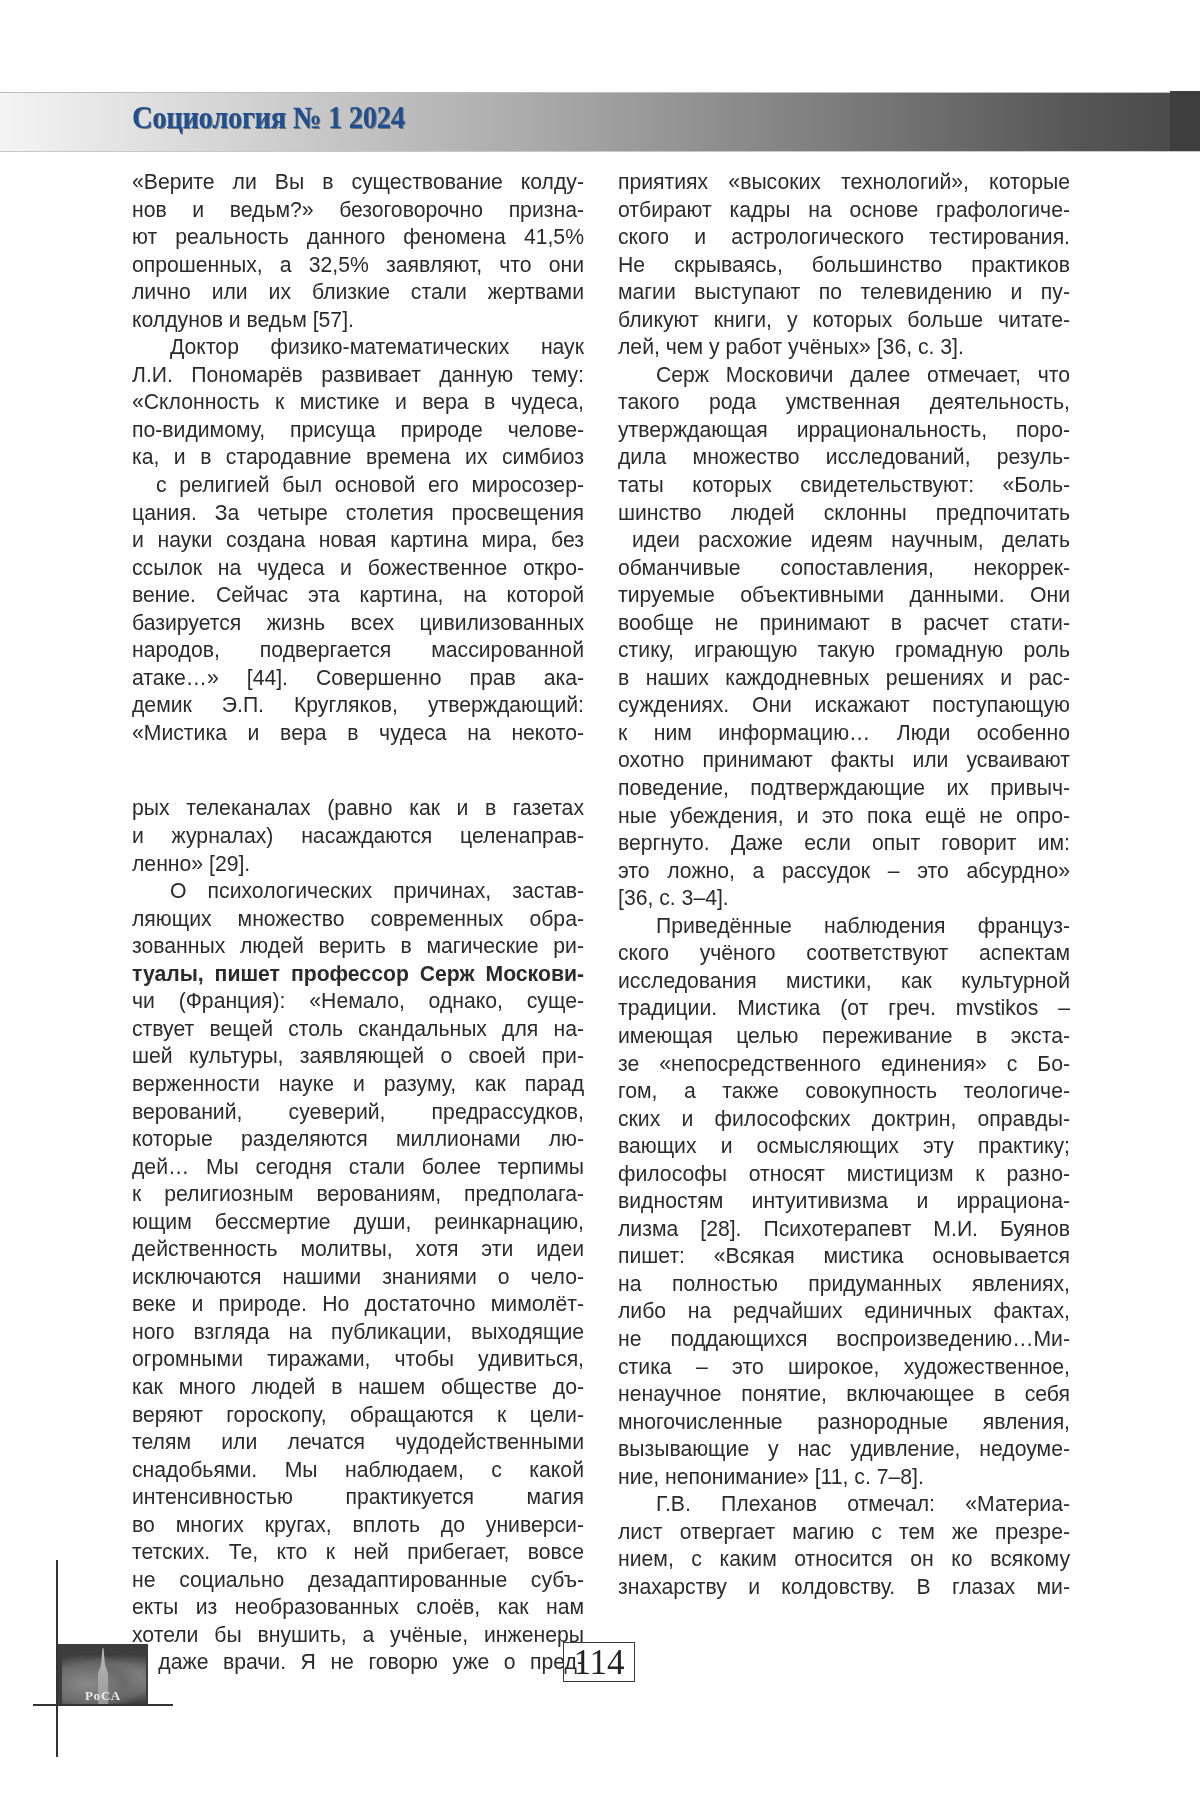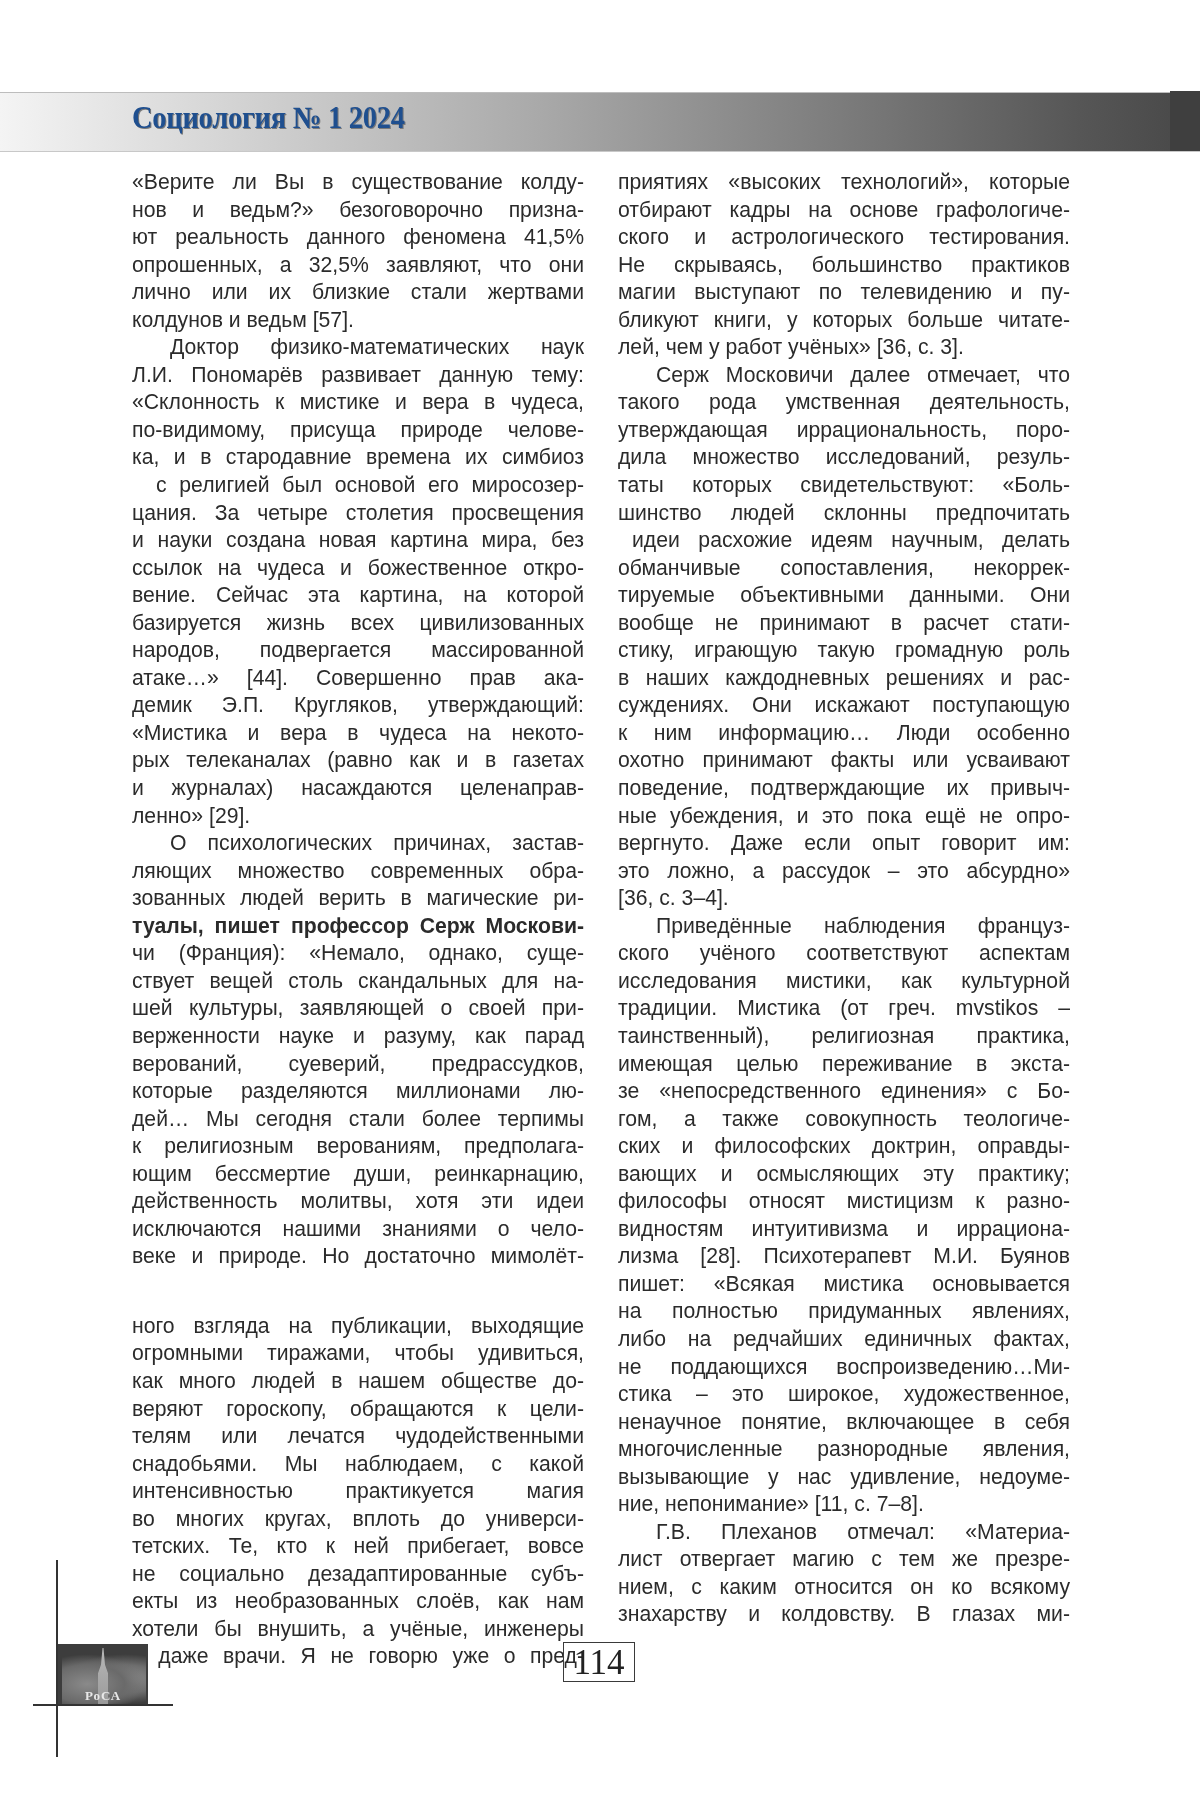--- a/index.html
+++ b/index.html
@@ -60,40 +60,40 @@
     <span class="line" style="white-space: normal; margin-left: 24px;"><span style="white-space: nowrap;">с религией был основой его миросозер-</span></span>
     <span class="line" style="white-space: normal;"><span style="white-space: nowrap;">цания. За четыре столетия просвещения</span></span>
     <span class="line" style="white-space: normal;"><span style="white-space: nowrap;">и науки создана новая картина мира, без</span></span>
     <span class="line" style="white-space: normal;"><span style="white-space: nowrap;">ссылок на чудеса и божественное откро-</span></span>
     <span class="line" style="white-space: normal;"><span style="white-space: nowrap;">вение. Сейчас эта картина, на которой</span></span>
     <span class="line" style="white-space: normal;"><span style="white-space: nowrap;">базируется жизнь всех цивилизованных</span></span>
     <span class="line" style="white-space: normal;"><span style="white-space: nowrap;">народов, подвергается массированной</span></span>
     <span class="line" style="white-space: normal;"><span style="white-space: nowrap;">атаке…» [44]. Совершенно прав ака-</span></span>
     <span class="line" style="white-space: normal;"><span style="white-space: nowrap;">демик Э.П. Кругляков, утверждающий:</span></span>
     <span class="line" style="white-space: normal;"><span style="white-space: nowrap;">«Мистика и вера в чудеса на некото-</span></span>
-    <span class="line" style="white-space: normal;"><span style="white-space: nowrap;">рых телеканалах (равно как и в газетах</span></span>
+    <span class="line" style="white-space: normal; margin-top: 48px;"><span style="white-space: nowrap;">рых телеканалах (равно как и в газетах</span></span>
     <span class="line" style="white-space: normal;"><span style="white-space: nowrap;">и журналах) насаждаются целенаправ-</span></span>
     <span class="line last" style="text-align: left;">ленно» [29].</span>
     <span class="line indent" style="white-space: normal;"><span style="white-space: nowrap;">О психологических причинах, застав-</span></span>
     <span class="line" style="white-space: normal;"><span style="white-space: nowrap;">ляющих множество современных обра-</span></span>
     <span class="line" style="white-space: normal;"><span style="white-space: nowrap;">зованных людей верить в магические ри-</span></span>
     <span class="line" style="white-space: normal;"><span style="white-space: nowrap; font-weight: bold;">туалы, пишет профессор Серж Москови-</span></span>
     <span class="line" style="white-space: normal;"><span style="white-space: nowrap;">чи (Франция): «Немало, однако, суще-</span></span>
     <span class="line" style="white-space: normal;"><span style="white-space: nowrap;">ствует вещей столь скандальных для на-</span></span>
     <span class="line" style="white-space: normal;"><span style="white-space: nowrap;">шей культуры, заявляющей о своей при-</span></span>
     <span class="line" style="white-space: normal;"><span style="white-space: nowrap;">верженности науке и разуму, как парад</span></span>
     <span class="line" style="white-space: normal;"><span style="white-space: nowrap;">верований, суеверий, предрассудков,</span></span>
     <span class="line" style="white-space: normal;"><span style="white-space: nowrap;">которые разделяются миллионами лю-</span></span>
     <span class="line" style="white-space: normal;"><span style="white-space: nowrap;">дей… Мы сегодня стали более терпимы</span></span>
     <span class="line" style="white-space: normal;"><span style="white-space: nowrap;">к религиозным верованиям, предполага-</span></span>
     <span class="line" style="white-space: normal;"><span style="white-space: nowrap;">ющим бессмертие души, реинкарнацию,</span></span>
     <span class="line" style="white-space: normal;"><span style="white-space: nowrap;">действенность молитвы, хотя эти идеи</span></span>
     <span class="line" style="white-space: normal;"><span style="white-space: nowrap;">исключаются нашими знаниями о чело-</span></span>
     <span class="line" style="white-space: normal;"><span style="white-space: nowrap;">веке и природе. Но достаточно мимолёт-</span></span>
-    <span class="line" style="white-space: normal; margin-top: 42px;"><span style="white-space: nowrap;">ного взгляда на публикации, выходящие</span></span>
+    <span class="line" style="white-space: normal;"><span style="white-space: nowrap;">ного взгляда на публикации, выходящие</span></span>
     <span class="line" style="white-space: normal;"><span style="white-space: nowrap;">огромными тиражами, чтобы удивиться,</span></span>
     <span class="line" style="white-space: normal;"><span style="white-space: nowrap;">как много людей в нашем обществе до-</span></span>
     <span class="line" style="white-space: normal;"><span style="white-space: nowrap;">веряют гороскопу, обращаются к цели-</span></span>
     <span class="line" style="white-space: normal;"><span style="white-space: nowrap; margin-top: 24px;">телям или лечатся чудодейственными</span></span>
     <span class="line" style="white-space: normal;"><span style="white-space: nowrap;">снадобьями. Мы наблюдаем, с какой</span></span>
     <span class="line" style="white-space: normal;"><span style="white-space: nowrap;">интенсивностью практикуется магия</span></span>
     <span class="line" style="white-space: normal;"><span style="white-space: nowrap;">во многих кругах, вплоть до универси-</span></span>
     <span class="line" style="white-space: normal;"><span style="white-space: nowrap;">тетских. Те, кто к ней прибегает, вовсе</span></span>
     <span class="line" style="white-space: normal;"><span style="white-space: nowrap;">не социально дезадаптированные субъ-</span></span>
     <span class="line" style="white-space: normal;"><span style="white-space: nowrap;">екты из необразованных слоёв, как нам</span></span>
@@ -125,21 +125,20 @@
     <span class="line" style="white-space: normal;"><span style="white-space: nowrap;">охотно принимают факты или усваивают</span></span>
     <span class="line" style="white-space: normal;"><span style="white-space: nowrap;">поведение, подтверждающие их привыч-</span></span>
     <span class="line" style="white-space: normal;"><span style="white-space: nowrap;">ные убеждения, и это пока ещё не опро-</span></span>
     <span class="line" style="white-space: normal;"><span style="white-space: nowrap;">вергнуто. Даже если опыт говорит им:</span></span>
     <span class="line" style="white-space: normal;"><span style="white-space: nowrap;">это ложно, а рассудок – это абсурдно»</span></span>
     <span class="line last" style="text-align: left;">[36, с. 3–4].</span>
     <span class="line indent" style="white-space: normal;"><span style="white-space: nowrap;">Приведённые наблюдения француз-</span></span>
     <span class="line" style="white-space: normal;"><span style="white-space: nowrap;">ского учёного соответствуют аспектам</span></span>
     <span class="line" style="white-space: normal;"><span style="white-space: nowrap;">исследования мистики, как культурной</span></span>
     <span class="line" style="white-space: normal;"><span style="white-space: nowrap;">традиции. Мистика (от греч. mvstikos –</span></span>
-    <span class="line" style="white-space: normal;"><span style="white-space: nowrap;">таинственный), религиозная практика,</span></span>
     <span class="line" style="white-space: normal;"><span style="white-space: nowrap;">имеющая целью переживание в экста-</span></span>
     <span class="line" style="white-space: normal;"><span style="white-space: nowrap;">зе «непосредственного единения» с Бо-</span></span>
     <span class="line" style="white-space: normal;"><span style="white-space: nowrap;">гом, а также совокупность теологиче-</span></span>
     <span class="line" style="white-space: normal;"><span style="white-space: nowrap;">ских и философских доктрин, оправды-</span></span>
     <span class="line" style="white-space: normal;"><span style="white-space: nowrap;">вающих и осмысляющих эту практику;</span></span>
     <span class="line" style="white-space: normal;"><span style="white-space: nowrap;">философы относят мистицизм к разно-</span></span>
     <span class="line" style="white-space: normal;"><span style="white-space: nowrap;">видностям интуитивизма и иррациона-</span></span>
     <span class="line" style="white-space: normal;"><span style="white-space: nowrap;">лизма [28]. Психотерапевт М.И. Буянов</span></span>
     <span class="line" style="white-space: normal;"><span style="white-space: nowrap;">пишет: «Всякая мистика основывается</span></span>
     <span class="line" style="white-space: normal;"><span style="white-space: nowrap;">на полностью придуманных явлениях,</span></span>

